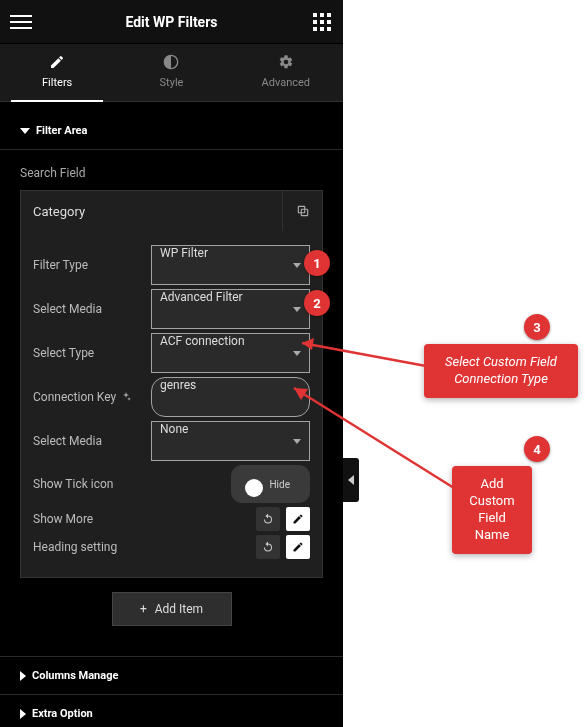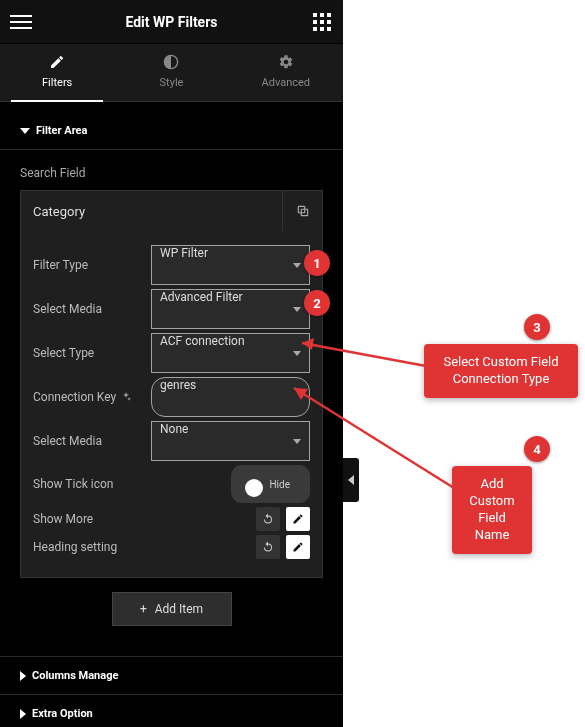--- a/index.html
+++ b/index.html
@@ -250,21 +250,21 @@
 </div>
 
 <div class="handle"></div>
 
 <div class="annot" style="left:0;top:0;width:585px;height:727px;">
   <div class="badge" style="left:304px; top:250px;">1</div>
   <div class="badge" style="left:304px; top:290px;">2</div>
   <div class="badge" style="left:524px; top:314px;">3</div>
   <div class="badge" style="left:524px; top:436px;">4</div>
 
-  <div class="callout" style="left:424px; top:344px; width:154px; white-space:pre-line;">Select Custom Field
+  <div class="callout" style="left:424px; top:344px; width:154px; white-space:pre-line;font-style:italic;">Select Custom Field
 Connection Type</div>
   <div class="callout" style="left:452px; top:466px; width:80px; white-space:pre-line;">Add Custom
 Field Name</div>
 
   <svg class="arrow" style="left:0;top:0;" width="585" height="727">
     <line x1="426" y1="366" x2="302" y2="343"></line>
     <polygon points="302,343 314,338 312,350"></polygon>
   </svg>
   <svg class="arrow" style="left:0;top:0;" width="585" height="727">
     <line x1="454" y1="488" x2="294" y2="388"></line>

